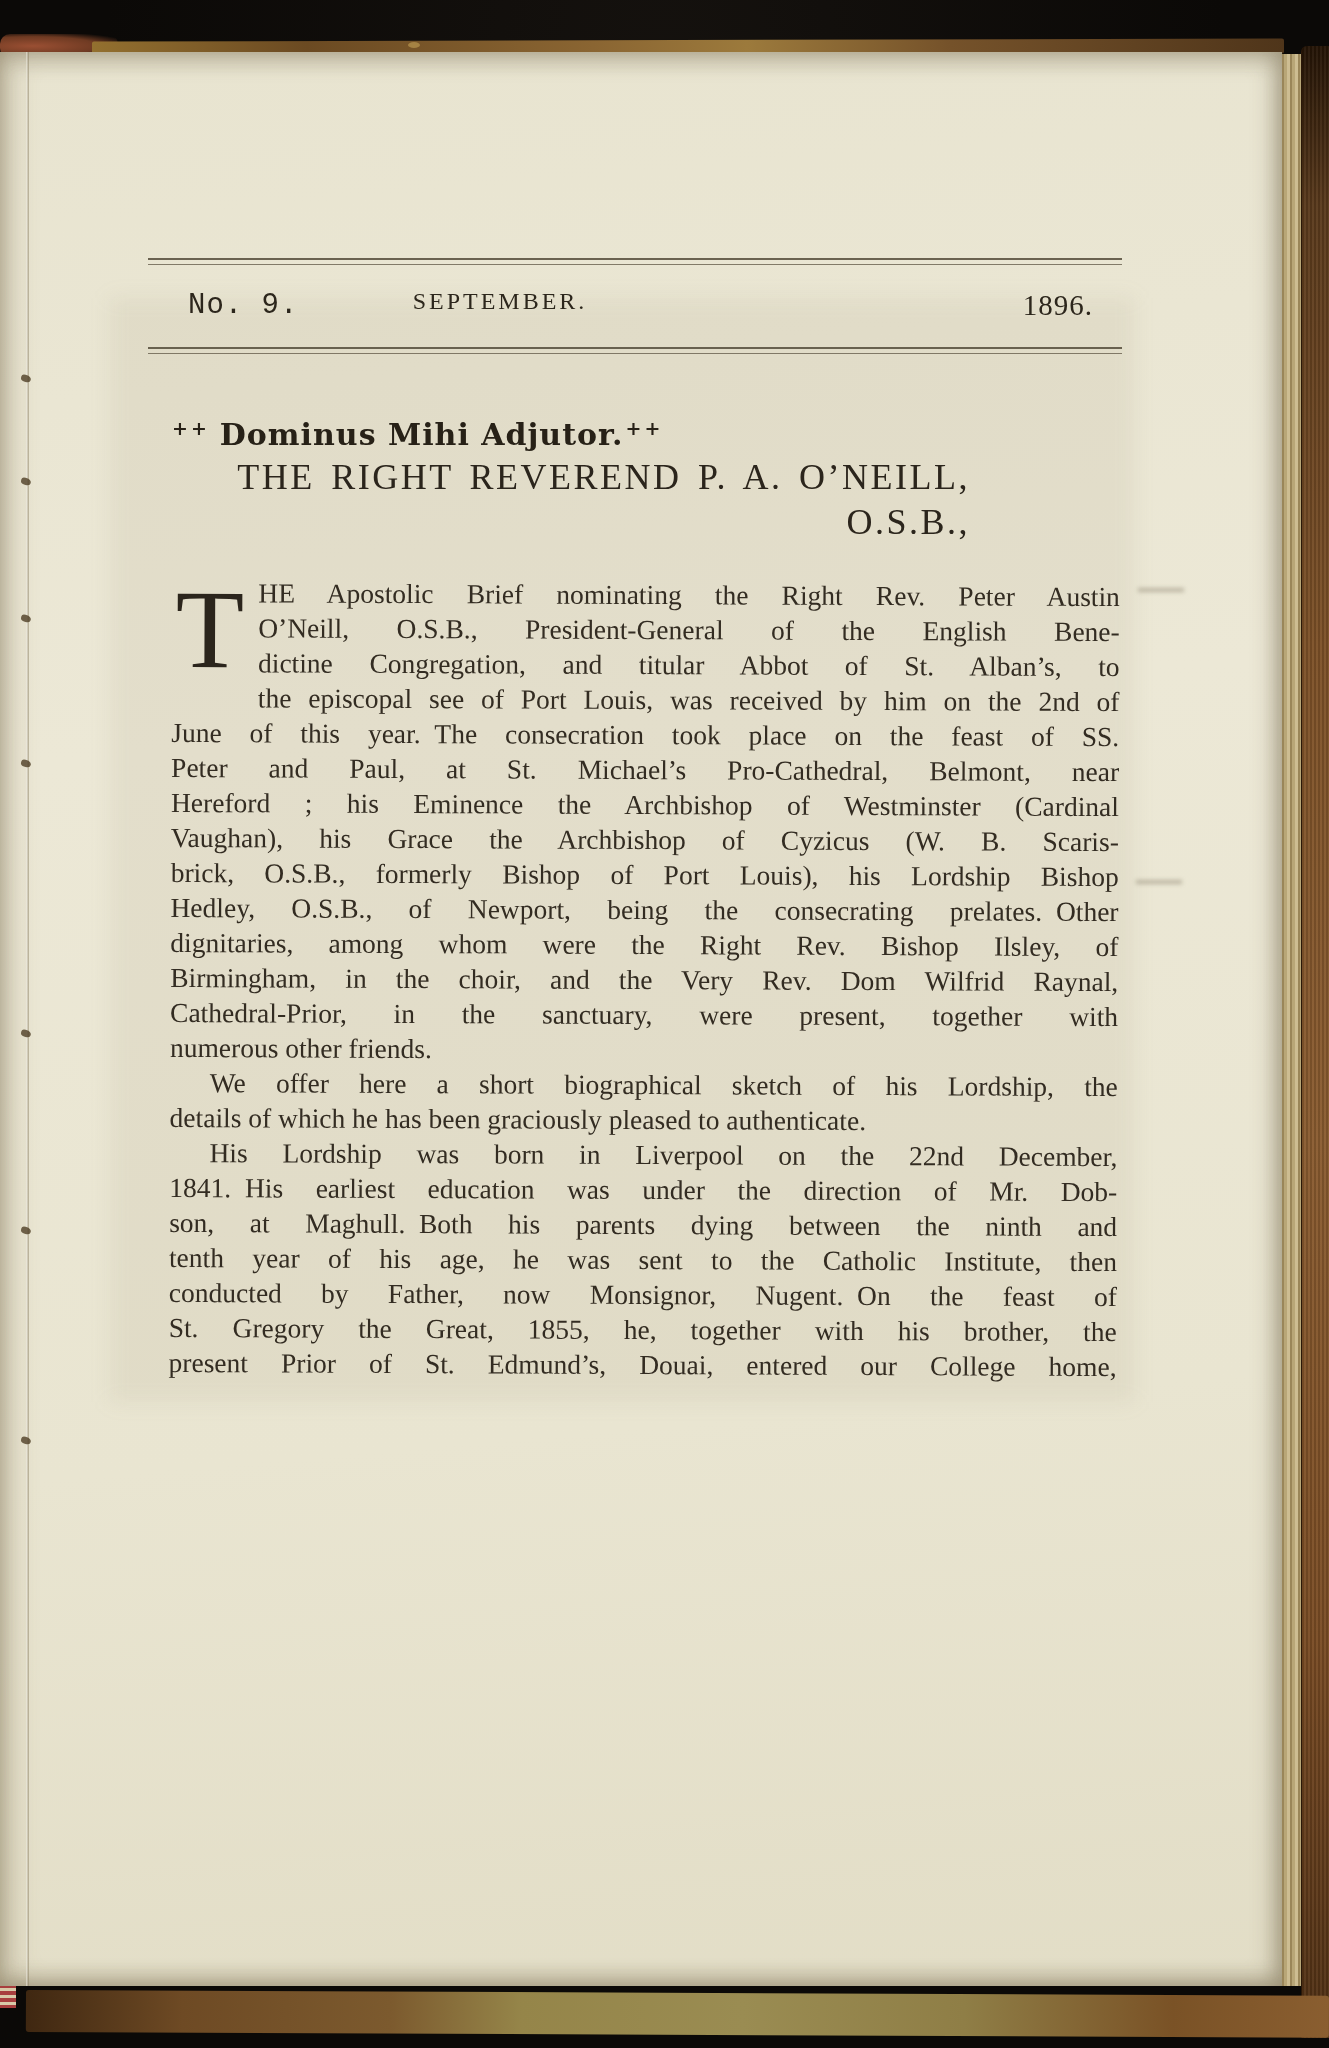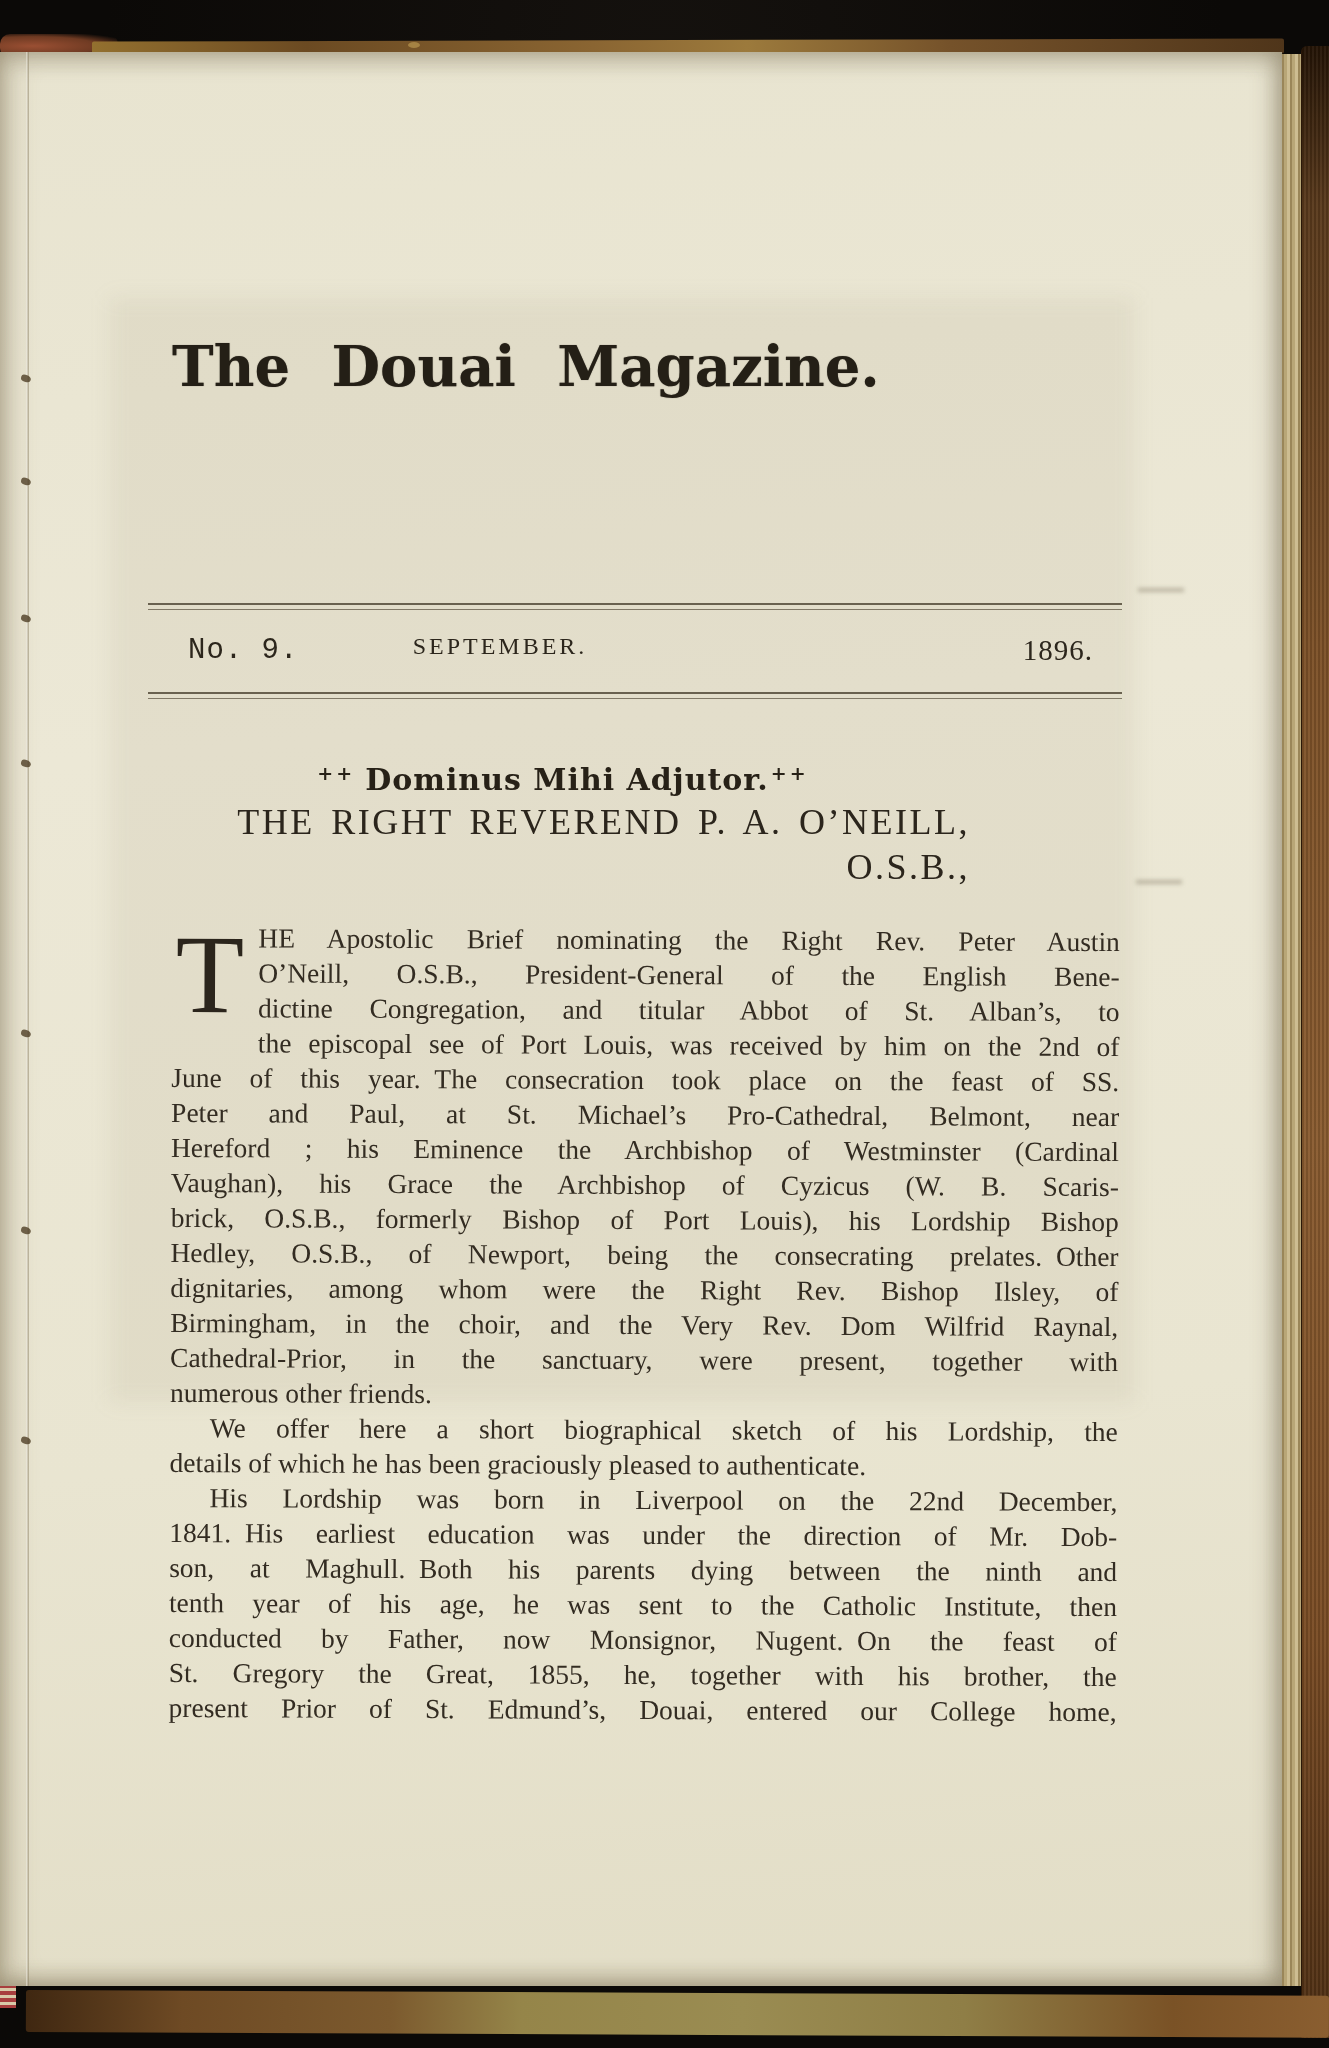--- a/index.html
+++ b/index.html
@@ -56,21 +56,21 @@
     letter-spacing:0;word-spacing:22px;color:#241f16;white-space:nowrap;
     text-shadow:0 0 1px rgba(36,31,22,.55);}
   .rule{height:4px;border-top:2px solid rgba(84,76,58,.85);border-bottom:1px solid rgba(104,96,78,.8);
     margin-left:-24px;margin-right:-2px;}
   .rule1{margin-top:206px;}
   .mast-row{position:relative;height:82px;font-size:29px;color:#2c261c;}
   .issue-no{position:absolute;left:16px;top:24px;letter-spacing:1px;font-family:Liberation Mono, monospace;}
   .issue-month{position:absolute;left:0;right:292px;top:23px;text-align:center;
     font-size:24px;letter-spacing:3px;}
   .issue-year{position:absolute;right:27px;top:24px;letter-spacing:1px;}
-  .motto{margin-top:54px;padding-right:166px;text-align:center;
+  .motto{margin-top:54px;padding-right:166px;text-align:left;
     font-family:"DejaVu Serif","Liberation Serif",serif;font-weight:bold;
     font-size:30px;line-height:40px;color:#2721178;color:#272117;letter-spacing:1px;}
   .cross{font-size:19px;vertical-align:10px;letter-spacing:3px;font-weight:bold;}
   .cross.l{margin-right:10px;} .cross.r{margin-left:2px;}
   .art-title{padding-right:150px;text-align:right;
     font-size:36px;line-height:45px;letter-spacing:2.5px;word-spacing:5px;color:#2b251c;}
   .body{margin-top:30px;font-size:27.5px;line-height:35px;
     transform:rotate(.25deg);transform-origin:0 0;}
   .para{margin:0;}
   .line{text-align:justify;text-align-last:justify;}
@@ -99,21 +99,20 @@
   <div class="abs stitch" style="top:563px"></div>
   <div class="abs stitch" style="top:708px"></div>
   <div class="abs stitch" style="top:978px"></div>
   <div class="abs stitch" style="top:1175px"></div>
   <div class="abs stitch" style="top:1385px"></div>
   <div class="abs ghost-dash" style="left:1138px;top:536px"></div>
   <div class="abs ghost-dash" style="left:1136px;top:828px"></div>
 
   <div class="content">
 
-    <div class="mast-title">The Douai Magazine.</div>
 
     <div class="rule rule1"></div>
     <div class="mast-row">
       <span class="issue-no">No. 9.</span>
       <span class="issue-month">SEPTEMBER.</span>
       <span class="issue-year">1896.</span>
     </div>
     <div class="rule"></div>
 
     <div class="motto">

